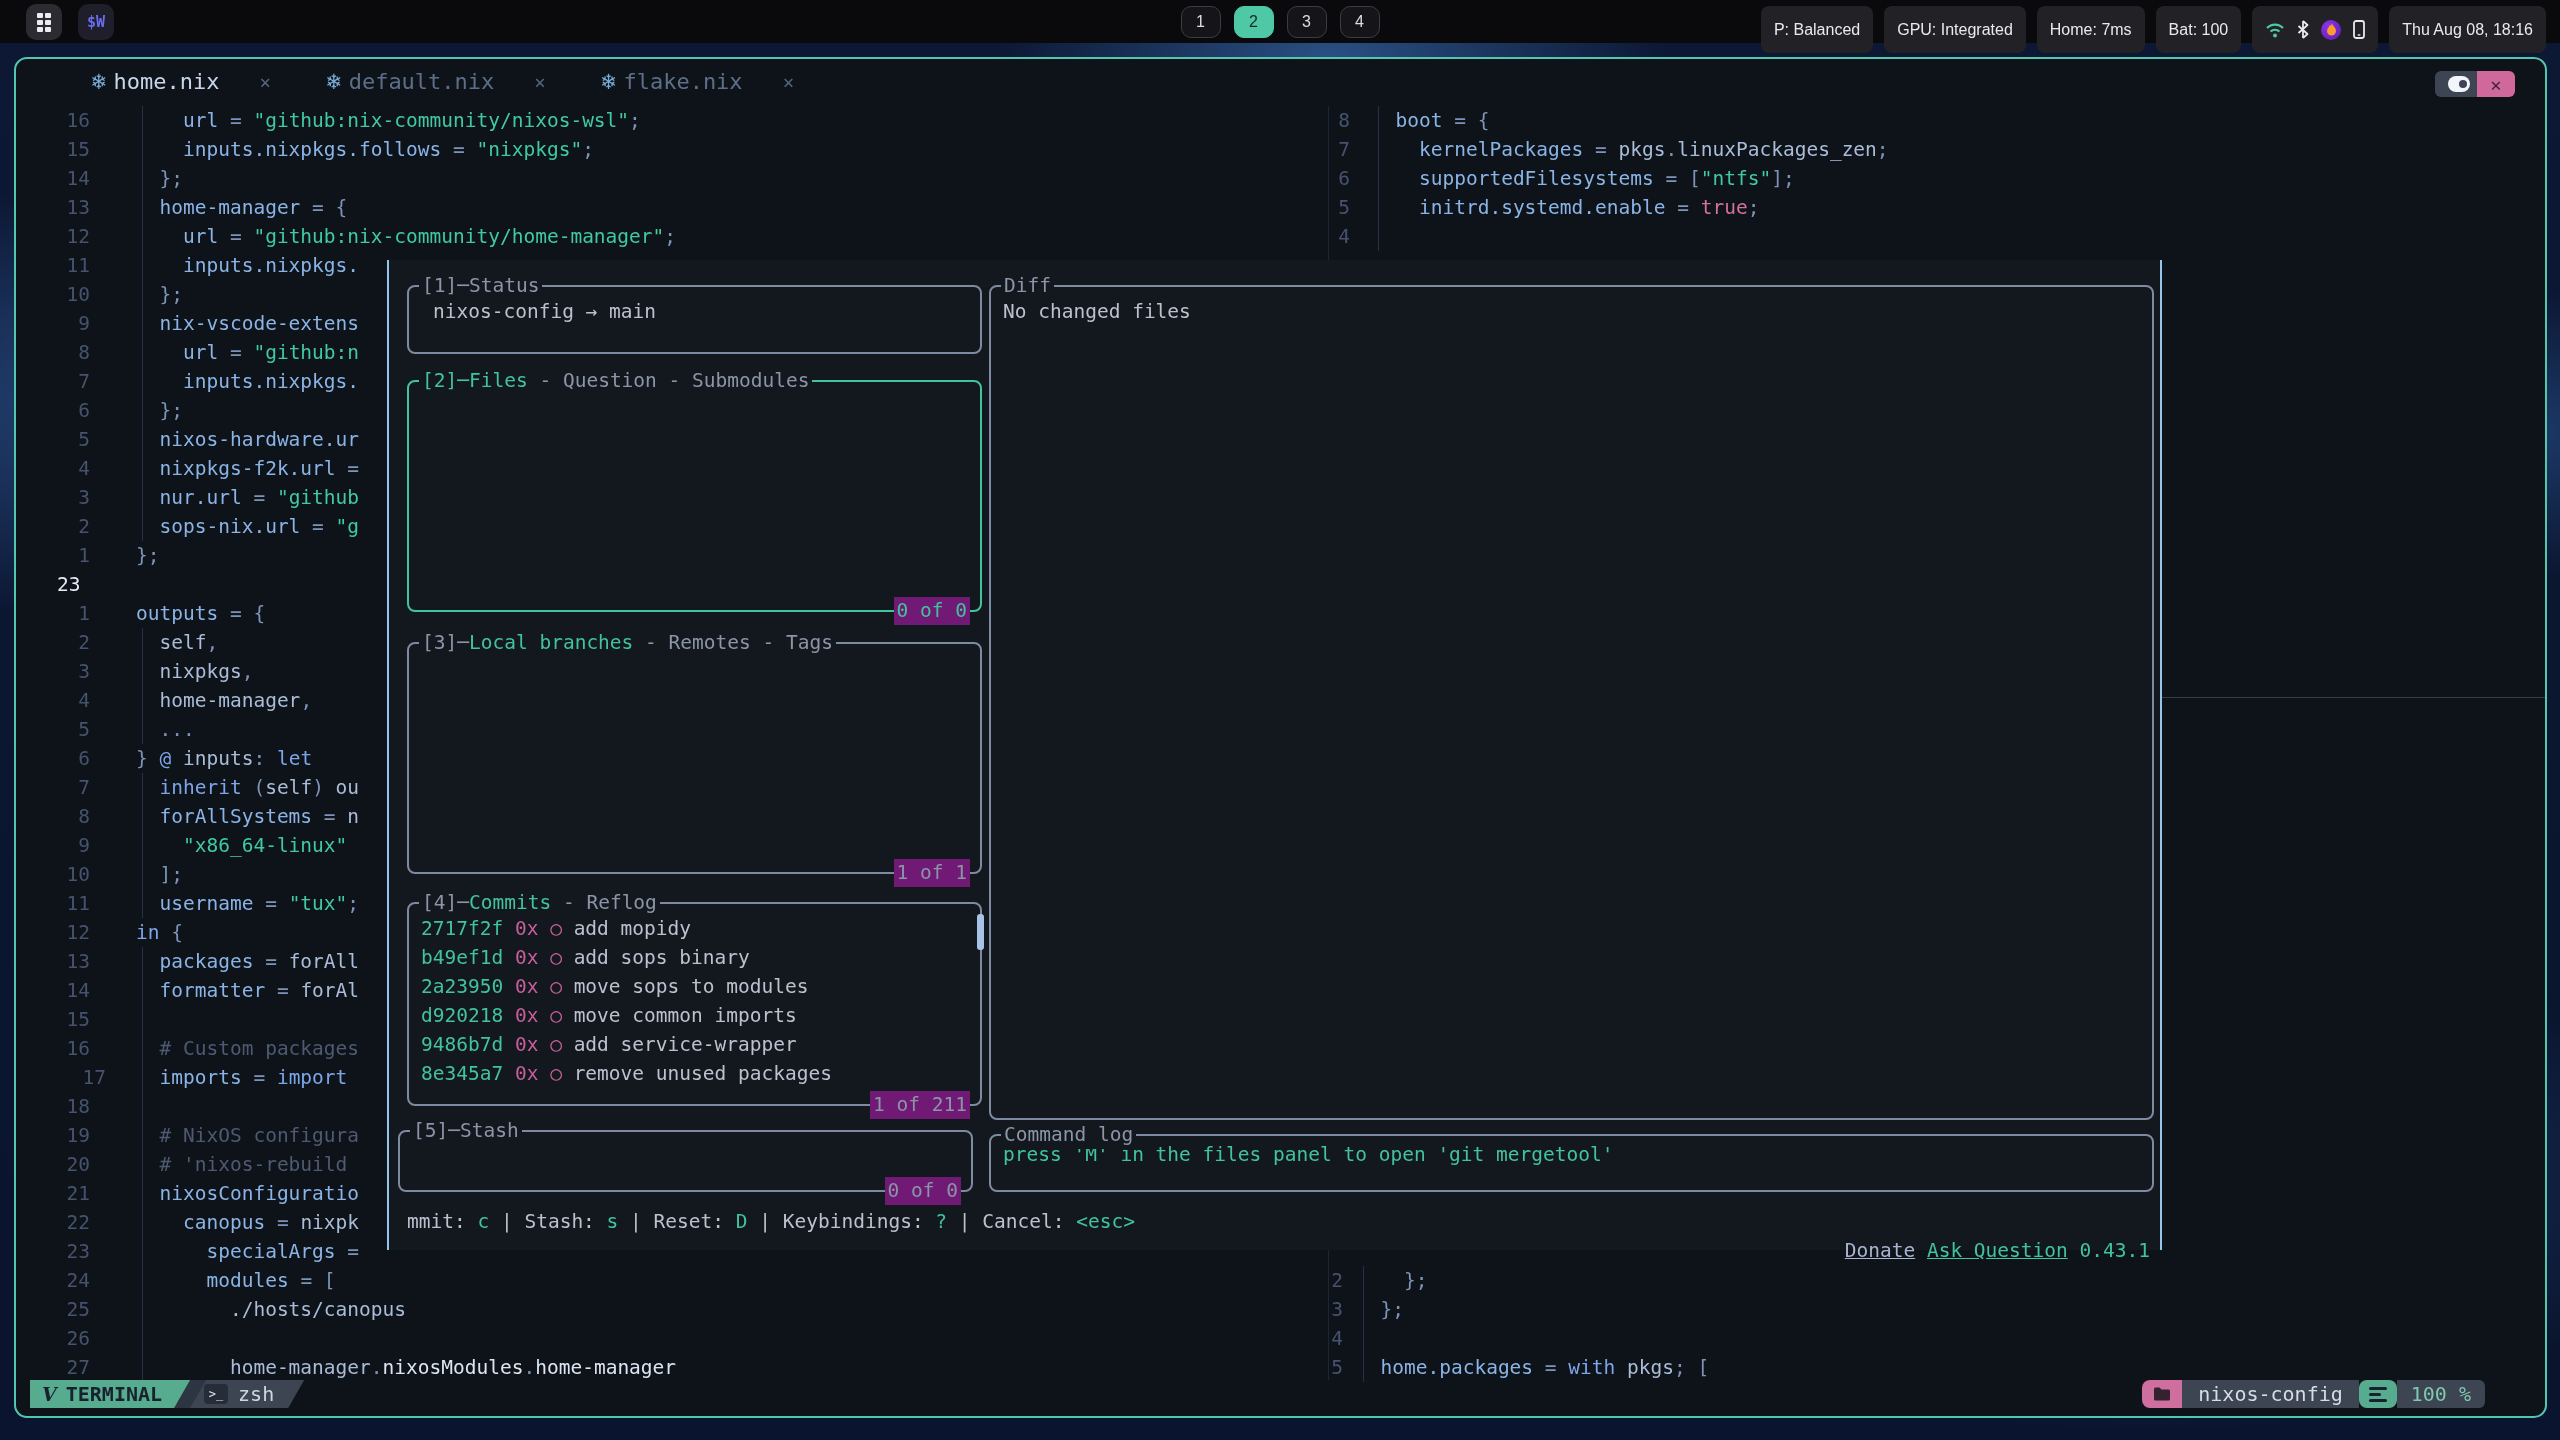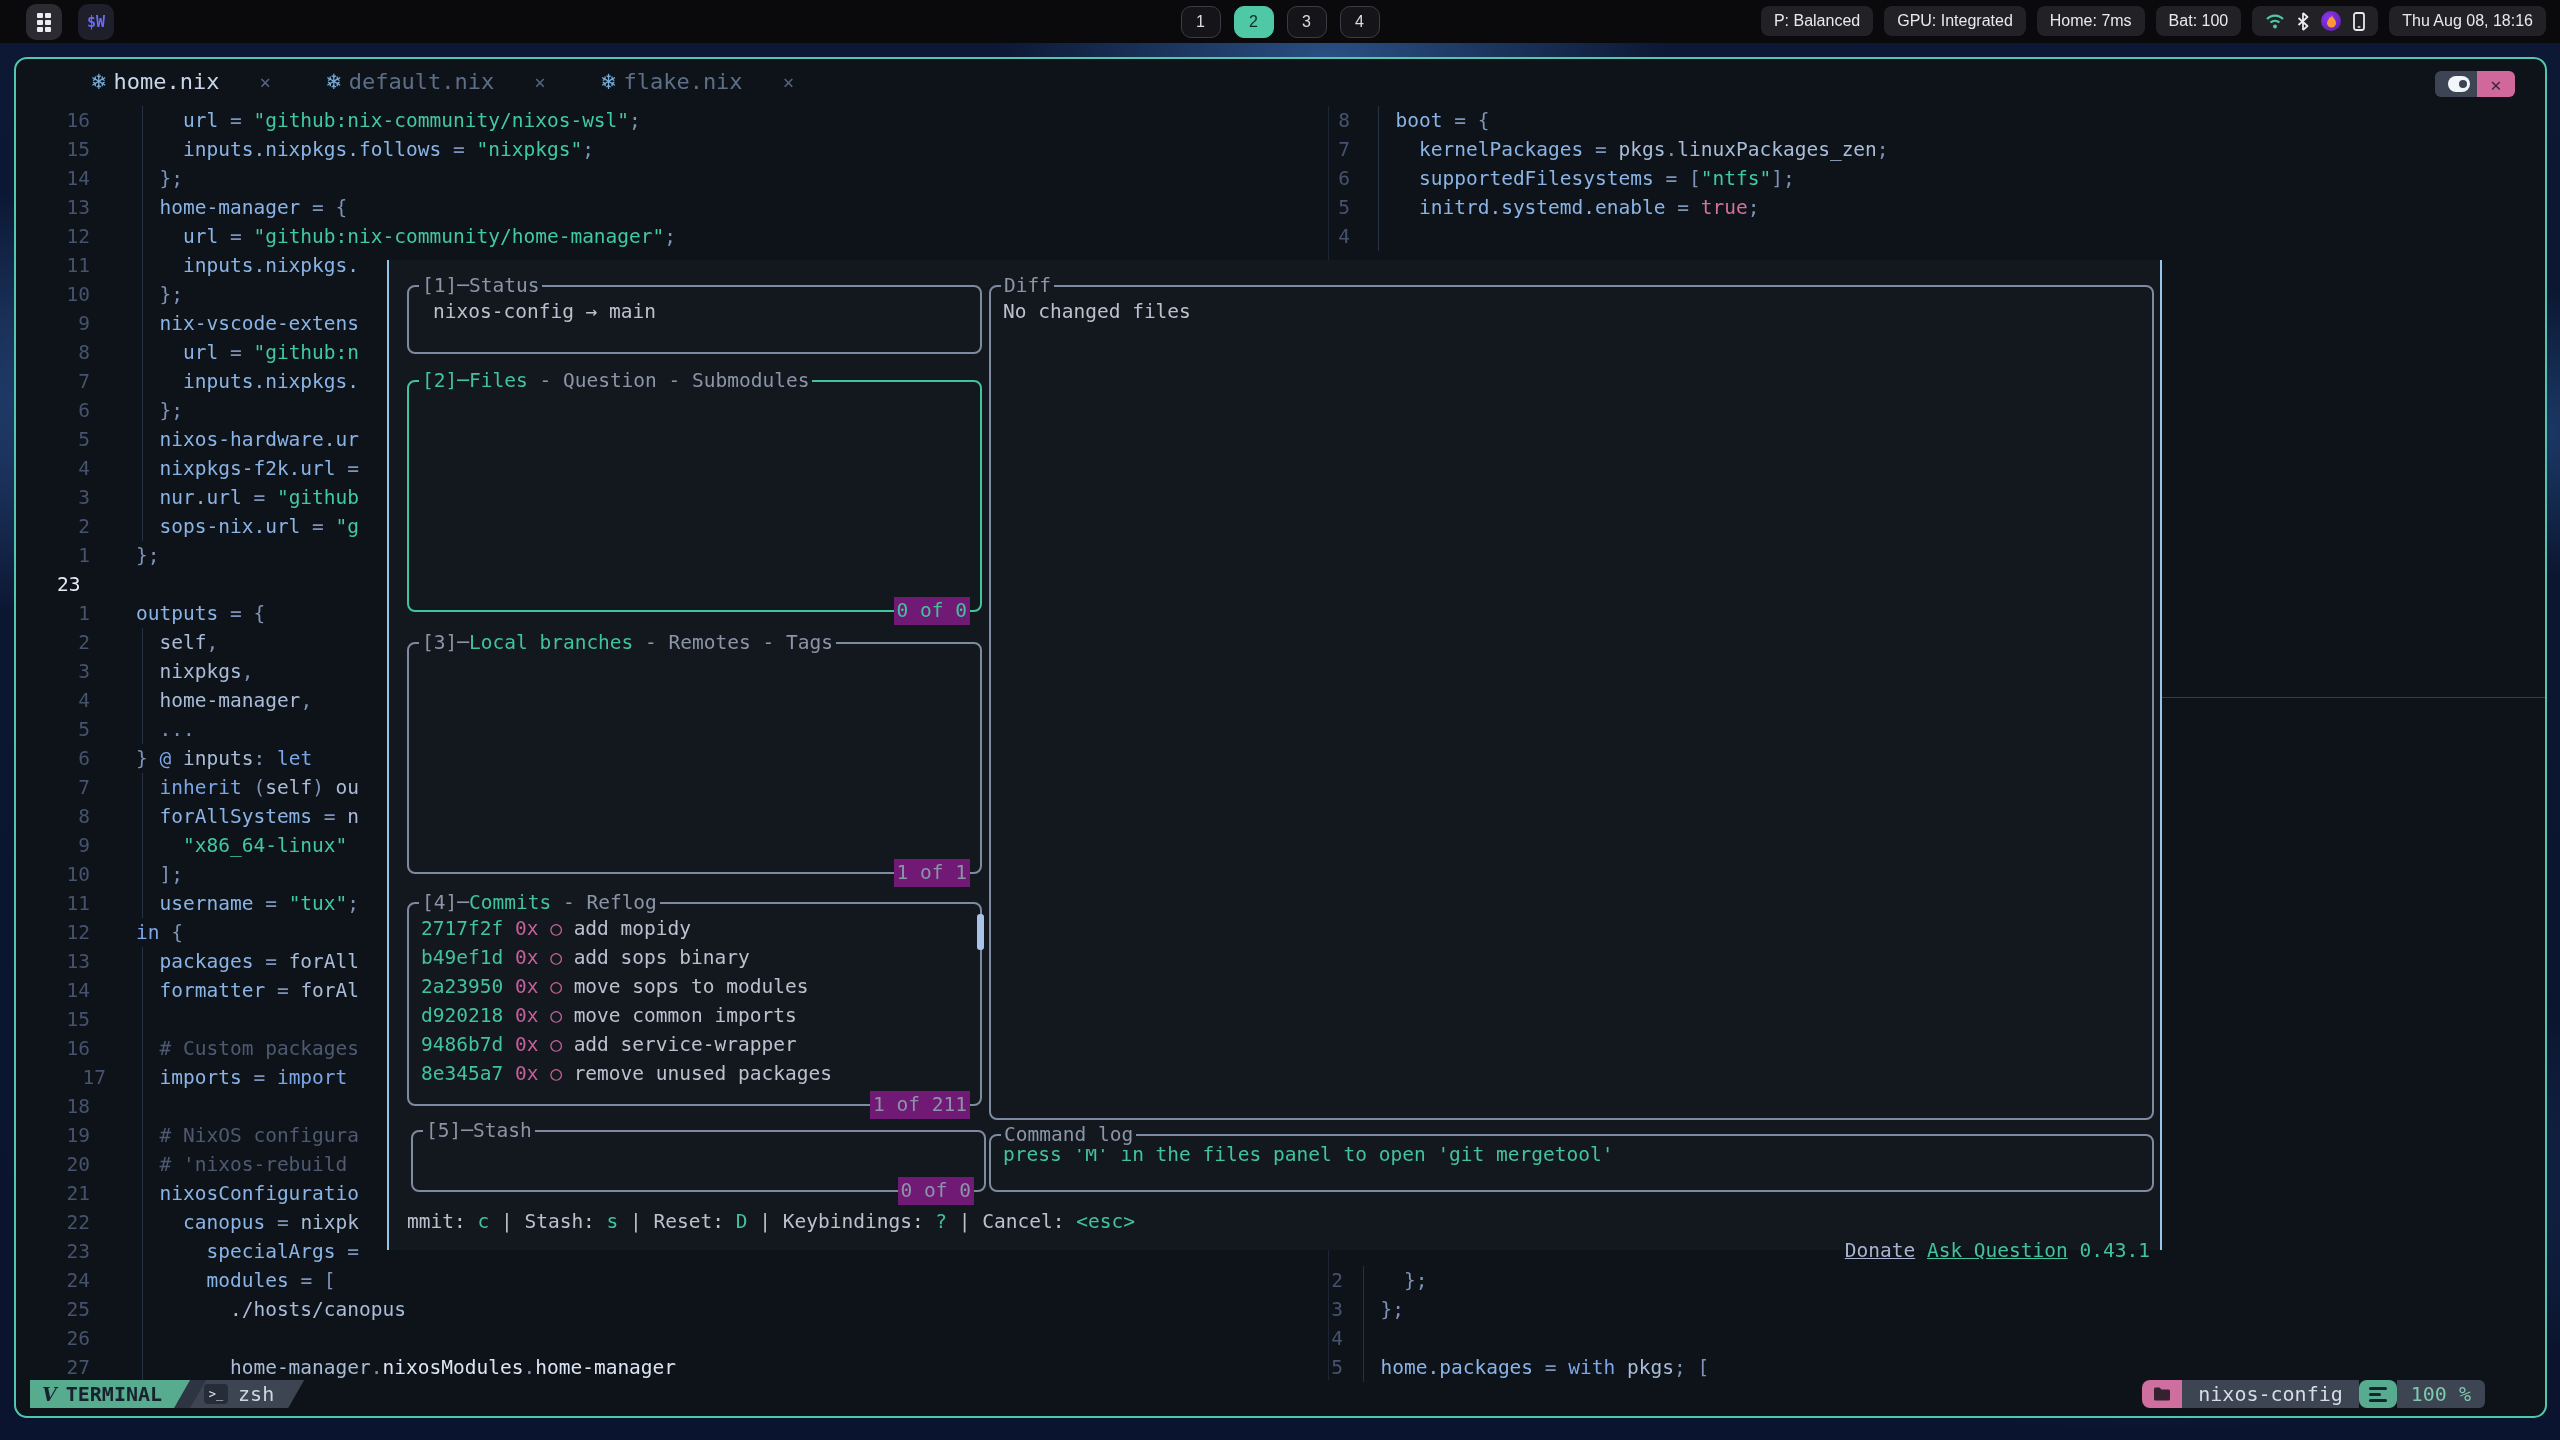--- a/index.html
+++ b/index.html
@@ -18,21 +18,21 @@
   .tb-left{position:absolute;left:26px;top:4px;display:flex;gap:16px;}
   .tb-btn{width:36px;height:36px;border-radius:10px;background:#2b2b31;display:flex;align-items:center;justify-content:center;}
   .grid-icon{display:grid;grid-template-columns:6px 6px;grid-template-rows:5px 5px 5px;gap:2px;}
   .grid-icon i{background:#ececf0;border-radius:1px;}
   .wz-badge{background:#1f1f2b;font-weight:bold;color:#6b6cf0;font-size:15px;font-family:"DejaVu Sans Mono",monospace;}
   .tb-center{position:absolute;left:0;top:6px;width:2560px;display:flex;justify-content:center;gap:13px;}
   .ws-pill{width:38px;height:30px;border-radius:10px;border:1px solid #3b3b43;background:#151519;
     color:#dcdce2;font-family:"Liberation Sans",sans-serif;font-size:16px;display:flex;align-items:center;justify-content:center;}
   .ws-pill.active{background:#4fc8a5;border-color:#4fc8a5;color:#132a23;}
   .tb-right{position:absolute;right:14px;top:6px;display:flex;gap:11px;}
-  .tb-pill{height:30px;border-radius:8px;background:#222226;color:#e9e9ee;
+  .tb-pill{height:47px;border-radius:8px;background:#222226;color:#e9e9ee;
     font-family:"Liberation Sans",sans-serif;font-size:16px;display:flex;align-items:center;padding:0 13px;gap:12px;}
   .tray svg{display:block;}
   .fire-dot{width:20px;height:20px;border-radius:50%;background:radial-gradient(circle at 35% 30%, #8a34e8, #5d1cae);display:flex;align-items:center;justify-content:center;}
 
   
   .window{position:absolute;left:14px;top:57px;width:2533px;height:1361px;box-sizing:border-box;
     background:#0e1319;border:2px solid #53c7ad;border-radius:13px;overflow:hidden;}
 
   
   .tabbar{position:absolute;left:0;top:0;width:100%;height:46px;}
@@ -269,21 +269,21 @@
           <div class="lg-count">1 of 1</div>
         </div>
 
         <div class="lg-panel" style="left:18px;top:642px;width:575px;height:204px;">
           <div class="lg-title" id="t-commits"><span class="lg-gray">[4]</span><span class="lg-gray">─</span><span class="lg-teal">Commits</span><span class="lg-gray"> - </span><span class="lg-gray">Reflog</span></div>
           <div class="lg-content" id="commit-rows" style="padding-left:12px;"><div class="commit-row"><span class="lg-teal">2717f2f </span><span class="lg-pink">0x ○ </span><span class="lg-text">add mopidy</span></div><div class="commit-row"><span class="lg-teal">b49ef1d </span><span class="lg-pink">0x ○ </span><span class="lg-text">add sops binary</span></div><div class="commit-row"><span class="lg-teal">2a23950 </span><span class="lg-pink">0x ○ </span><span class="lg-text">move sops to modules</span></div><div class="commit-row"><span class="lg-teal">d920218 </span><span class="lg-pink">0x ○ </span><span class="lg-text">move common imports</span></div><div class="commit-row"><span class="lg-teal">9486b7d </span><span class="lg-pink">0x ○ </span><span class="lg-text">add service-wrapper</span></div><div class="commit-row"><span class="lg-teal">8e345a7 </span><span class="lg-pink">0x ○ </span><span class="lg-text">remove unused packages</span></div></div>
           <div class="lg-scroll"></div>
           <div class="lg-count">1 of 211</div>
         </div>
 
-        <div class="lg-panel" style="left:22px;top:870px;width:575px;height:62px;">
+        <div class="lg-panel" style="left:9px;top:870px;width:575px;height:62px;">
           <div class="lg-title" id="t-stash"><span class="lg-gray">[5]</span><span class="lg-gray">─</span><span class="lg-gray">Stash</span></div>
           <div class="lg-count">0 of 0</div>
         </div>
 
         <div class="lg-panel" style="left:600px;top:874px;width:1165px;height:58px;">
           <div class="lg-title"><span class="lg-gray">Command log</span></div>
           <div class="lg-content lg-teal" style="padding:4px 12px 0 12px;">press 'M' in the files panel to open 'git mergetool'</div>
         </div>
 
         <div class="lg-panel" style="left:600px;top:25px;width:1165px;height:835px;">

